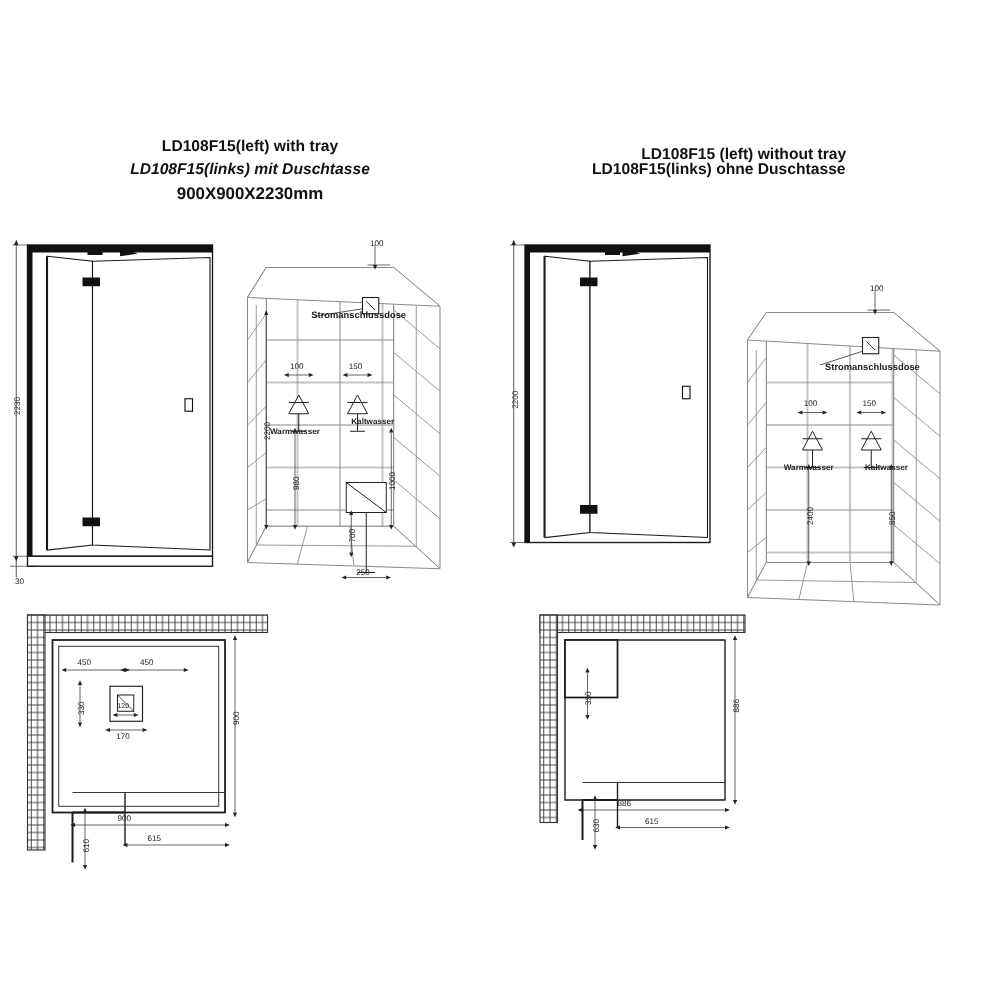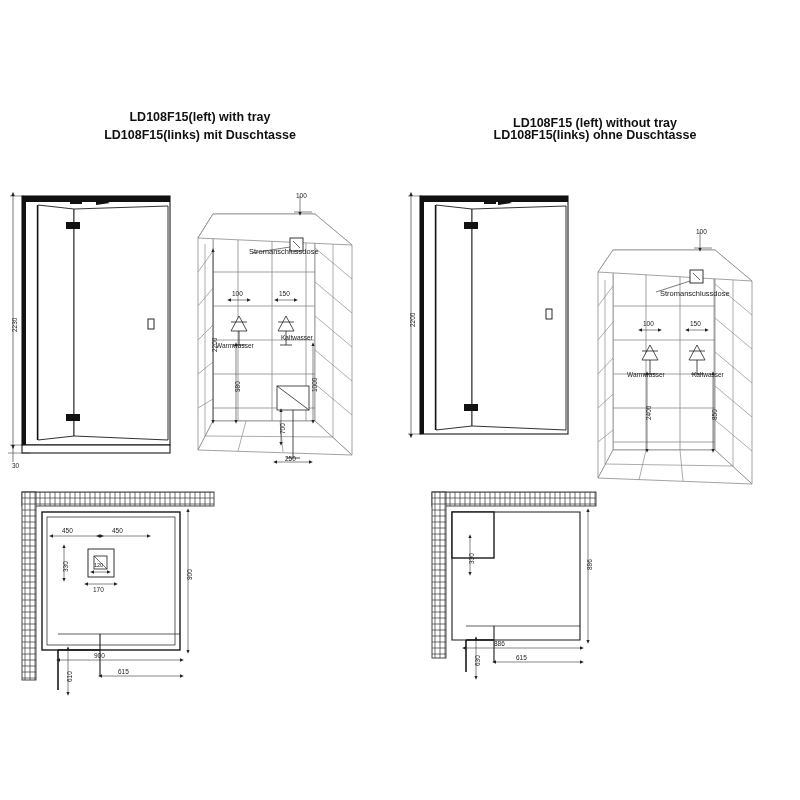--- a/index.html
+++ b/index.html
@@ -31,21 +31,21 @@
   .hdr-line2 { font-size: 12.5px; font-weight: 700; }
   .hdr-line3 { font-size: 13.5px; font-weight: 700; }
 
   .lbl {
     position: absolute;
     font-size: 6.5px;
     white-space: nowrap;
     color: #222;
     font-family: "Liberation Sans", sans-serif;
   }
-  .lbl-bold { font-weight: 400; text-align: center; }
+  .lbl-bold { font-weight: 700; text-align: center; }
   .lbl-rot {
     transform-origin: 0 0;
     transform: rotate(-90deg);
   }
   .lbl-sm { font-size: 5.5px; }
   .lbl-md { font-size: 7.5px; }
 
   svg { display: block; }
 </style>
 </head>
@@ -293,24 +293,25 @@
         <line x1="470" y1="538" x2="470" y2="572" marker-start="url(#arrL)" marker-end="url(#arrR)"></line>
         <line x1="588" y1="512" x2="588" y2="640" marker-start="url(#arrL)" marker-end="url(#arrR)"></line>
         <line x1="466" y1="648" x2="580" y2="648" marker-start="url(#arrL)" marker-end="url(#arrR)"></line>
         <line x1="496" y1="662" x2="580" y2="662" marker-start="url(#arrL)" marker-end="url(#arrR)"></line>
         <line x1="476" y1="640" x2="476" y2="676" marker-start="url(#arrL)" marker-end="url(#arrR)"></line>
       </g>
     </g>
   </svg>
 
   <div class="hdr hdr-line1" style="left:0; top:110px; width:400px;">LD108F15(left) with tray</div>
-  <div class="hdr hdr-line2" style="left:0; top:128px; width:400px;">LD108F15(links) mit Duschtasse</div>
+  <div class="hdr hdr-line2" style="left:0; top:128px; width:400px;font-style:italic;">LD108F15(links) mit Duschtasse</div>
+  <div class="hdr hdr-line3" style="left:0; top:147px; width:400px;">900X900X2230mm</div>
 
   <div class="hdr hdr-line1" style="left:400px; top:116px; width:390px;">LD108F15 (left) without tray</div>
-  <div class="hdr hdr-line2" style="left:400px; top:128px; width:390px;">LD108F15(links) ohne Duschtasse</div>
+  <div class="hdr hdr-line2" style="left:380px; top:128px; width:390px;">LD108F15(links) ohne Duschtasse</div>
 
   <div class="lbl lbl-rot" style="left:11px; top:332px;">2230</div>
   <div class="lbl" style="left:12px; top:462px;">30</div>
 
   <div class="lbl lbl-rot" style="left:409px; top:327px;">2200</div>
 
   <div class="lbl lbl-bold lbl-md" style="left:249px; top:247px;">Stromanschlussdose</div>
   <div class="lbl lbl-bold" style="left:216px; top:342px;">Warmwasser</div>
   <div class="lbl lbl-bold" style="left:281px; top:334px;">Kaltwasser</div>
   <div class="lbl" style="left:232px; top:290px;">100</div>

